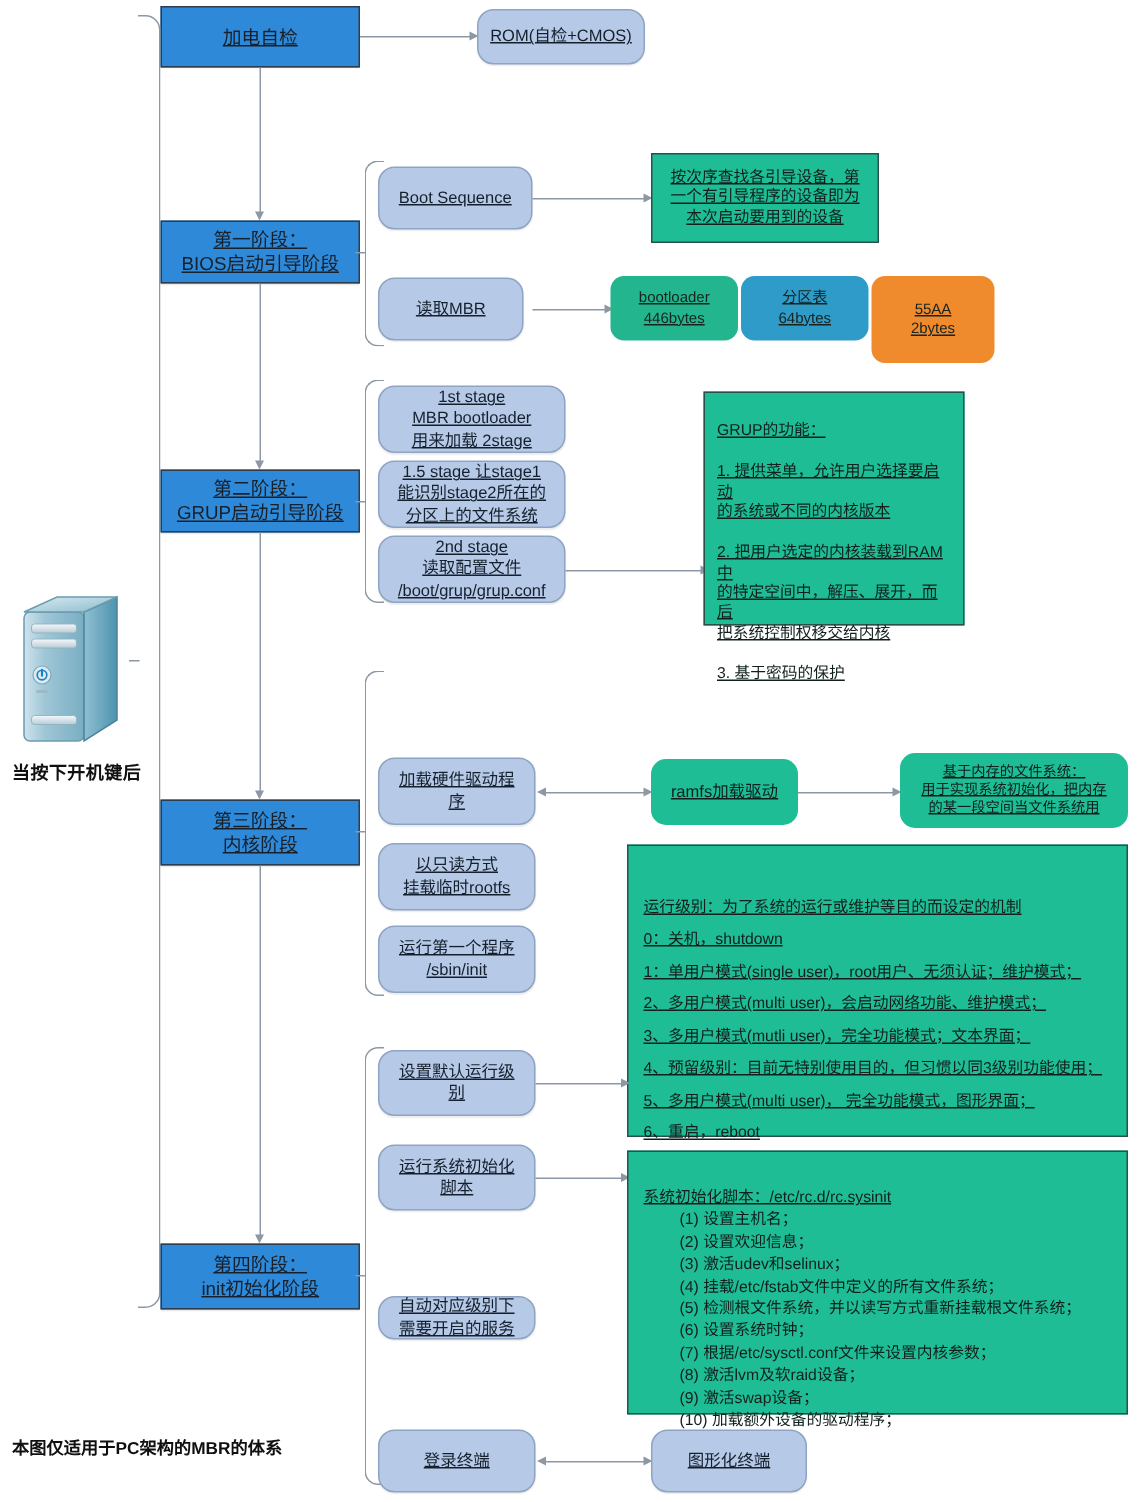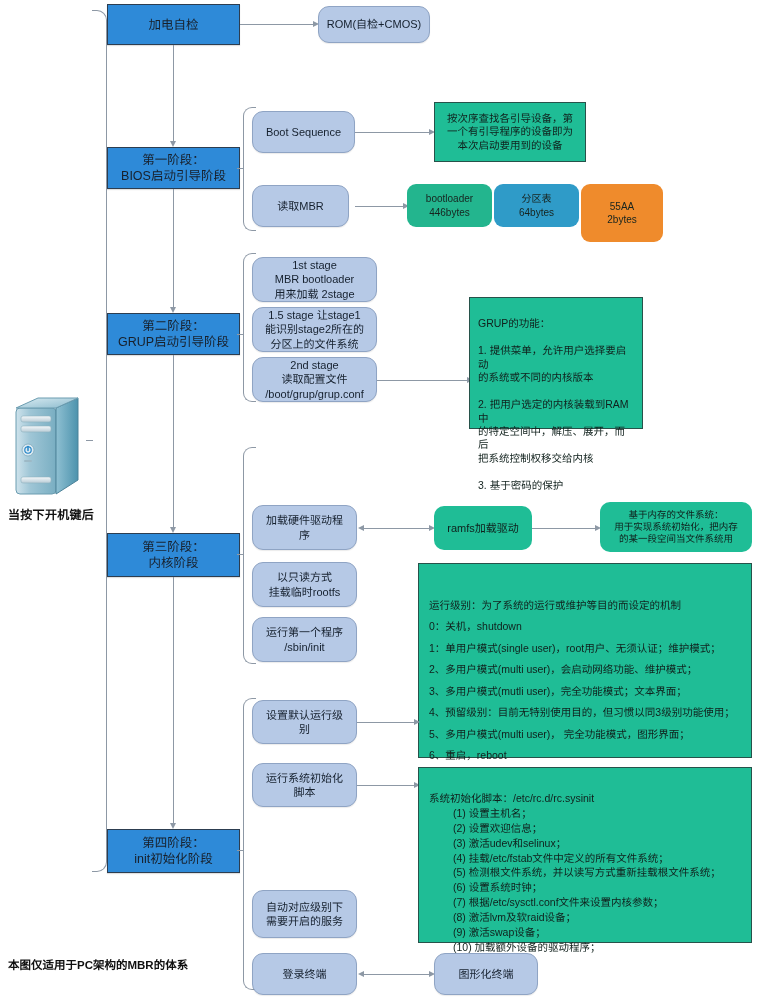--- a/index.html
+++ b/index.html
@@ -18,20 +18,21 @@
   .node{
     position:absolute;
     box-sizing:border-box;
     display:flex;
     align-items:center;
     justify-content:center;
     text-align:center;
     line-height:1.28;
     white-space:pre-line;
     color:#1b1b1b;
+    text-decoration:underline;
   }
 
   
   .stage{
     background:#2e8ad8;
     border:1px solid #2c3d50;
     color:#18202b;
     font-size:12.5px;
     font-weight:400;
     box-shadow:0 1px 1px rgba(0,0,0,.12);
@@ -223,21 +224,21 @@
   </div>
   <div class="node sub" style="left:252px;top:357px;width:125px;height:45px;">
     <span>2nd stage
 读取配置文件
 /boot/grup/grup.conf</span>
   </div>
 
   <div class="line hline" style="left:377px;top:380px;width:92px;"></div>
   <div class="arrow right" style="left:467px;top:376.5px;"></div>
 
-  <div class="node note left" style="left:469px;top:261px;width:174px;height:132px;margin-top:36px;">
+  <div class="node note left" style="left:469px;top:261px;width:174px;height:156px;">
     <span style="display:block;">
       <span>GRUP的功能：</span><br><br><span>1. 提供菜单，允许用户选择要启动
 的系统或不同的内核版本</span><br><br><span>2. 把用户选定的内核装载到RAM中
 的特定空间中，解压、展开，而后
 把系统控制权移交给内核</span><br><br><span>3. 基于密码的保护</span>
     </span>
   </div>
 
   <div class="line vline" style="left:173px;top:355px;height:174px;"></div>
   <div class="arrow down" style="left:169.5px;top:527px;"></div>
@@ -341,21 +342,21 @@
   <div class="brace-nub" style="left:237px;top:850px;"></div>
 
   <div class="node sub" style="left:252px;top:700px;width:105px;height:44px;">
     <span>设置默认运行级
 别</span>
   </div>
   <div class="node sub" style="left:252px;top:763px;width:105px;height:44px;">
     <span>运行系统初始化
 脚本</span>
   </div>
-  <div class="node sub" style="left:252px;top:890px;width:105px;height:48px;">
+  <div class="node sub" style="left:252px;top:864px;width:105px;height:29px;">
     <span>自动对应级别下
 需要开启的服务</span>
   </div>
   <div class="node sub" style="left:252px;top:953px;width:105px;height:42px;">
     <span>登录终端</span>
   </div>
 
   <div class="line hline" style="left:357px;top:722px;width:61px;"></div>
   <div class="arrow right" style="left:414px;top:718.5px;"></div>
 

